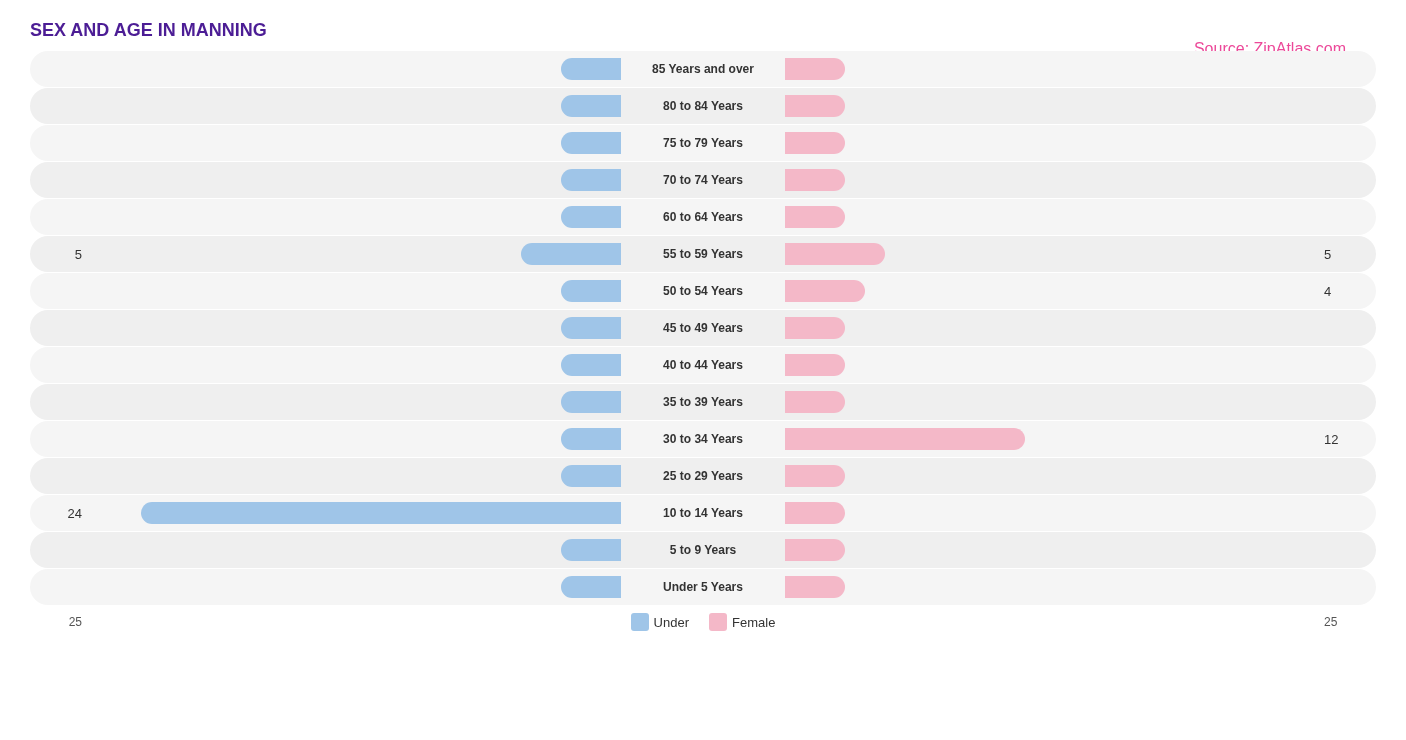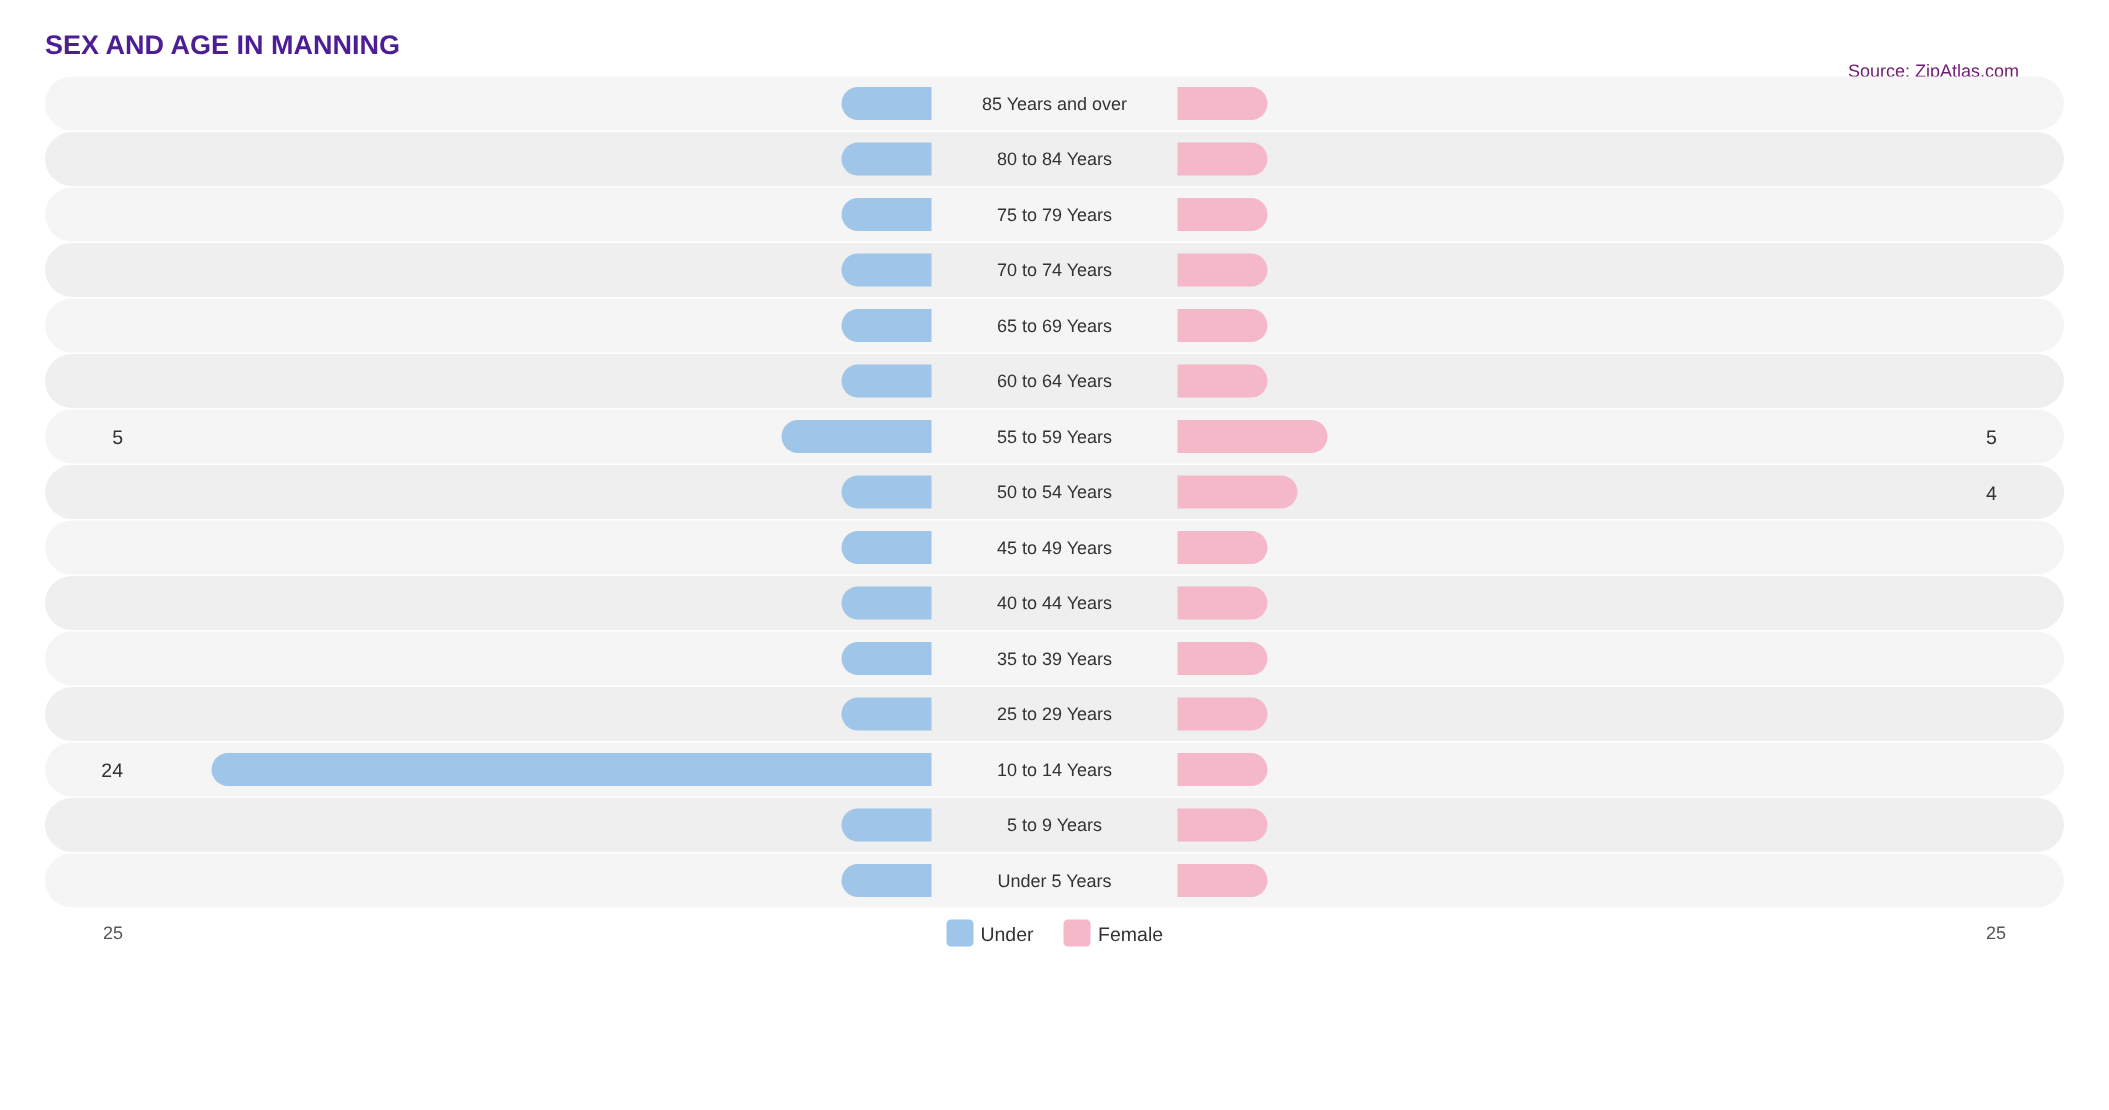--- a/index.html
+++ b/index.html
@@ -13,22 +13,22 @@
     .chart-title {
       font-size: 18px;
       font-weight: bold;
       color: #4c1d95;
       margin-bottom: 6px;
     }
     .source {
       position: absolute;
       top: 20px;
       right: 30px;
-      font-size: 12px;
-      color: #701a75;
+      font-size: 16px;
+      color: #ec4899;
     }
     .chart-area {
       position: relative;
       margin-top: 10px;
       width: 100%;
     }
     .row {
       display: flex;
       align-items: center;
       height: 36px;
@@ -94,20 +94,21 @@
       min-width: 0;
     }
     .center-label-area {
       width: 160px;
       flex-shrink: 0;
       text-align: center;
       font-size: 12px;
       color: #333;
       z-index: 2;
       position: relative;
+      font-weight: bold;
     }
     .axis-row {
       display: flex;
       align-items: center;
       margin-top: 8px;
     }
     .axis-left {
       width: 60px;
       text-align: right;
       padding-right: 8px;
@@ -198,33 +199,20 @@
       </div>
     </div>
     <div class="right-value"></div>
   </div>
     <div class="row">
     <div class="left-value"></div>
     <div class="bars-wrapper">
       <div class="male-side">
         <div class="male-bar" style="width:60px;"></div>
       </div>
-      <div class="center-label-area">65 to 69 Years</div>
-      <div class="female-side">
-        <div class="female-bar" style="width:60px;"></div>
-      </div>
-    </div>
-    <div class="right-value"></div>
-  </div>
-    <div class="row">
-    <div class="left-value"></div>
-    <div class="bars-wrapper">
-      <div class="male-side">
-        <div class="male-bar" style="width:60px;"></div>
-      </div>
       <div class="center-label-area">60 to 64 Years</div>
       <div class="female-side">
         <div class="female-bar" style="width:60px;"></div>
       </div>
     </div>
     <div class="right-value"></div>
   </div>
     <div class="row">
     <div class="left-value">5</div>
     <div class="bars-wrapper">
@@ -282,20 +270,33 @@
     <div class="bars-wrapper">
       <div class="male-side">
         <div class="male-bar" style="width:60px;"></div>
       </div>
       <div class="center-label-area">35 to 39 Years</div>
       <div class="female-side">
         <div class="female-bar" style="width:60px;"></div>
       </div>
     </div>
     <div class="right-value"></div>
+  </div>
+    <div class="row">
+    <div class="left-value"></div>
+    <div class="bars-wrapper">
+      <div class="male-side">
+        <div class="male-bar" style="width:60px;"></div>
+      </div>
+      <div class="center-label-area">30 to 34 Years</div>
+      <div class="female-side">
+        <div class="female-bar" style="width:240px;"></div>
+      </div>
+    </div>
+    <div class="right-value">12</div>
   </div>
     <div class="row">
     <div class="left-value"></div>
     <div class="bars-wrapper">
       <div class="male-side">
         <div class="male-bar" style="width:60px;"></div>
       </div>
       <div class="center-label-area">25 to 29 Years</div>
       <div class="female-side">
         <div class="female-bar" style="width:60px;"></div>

